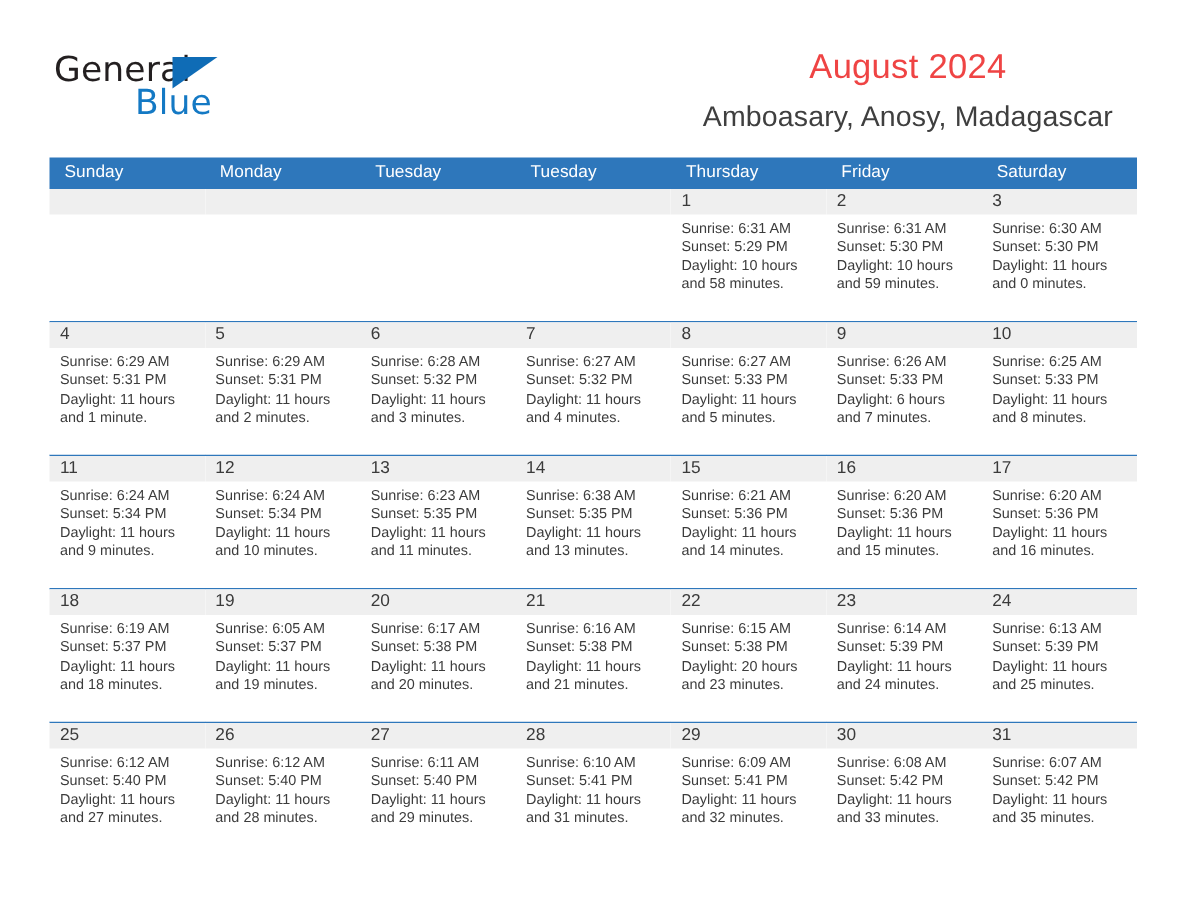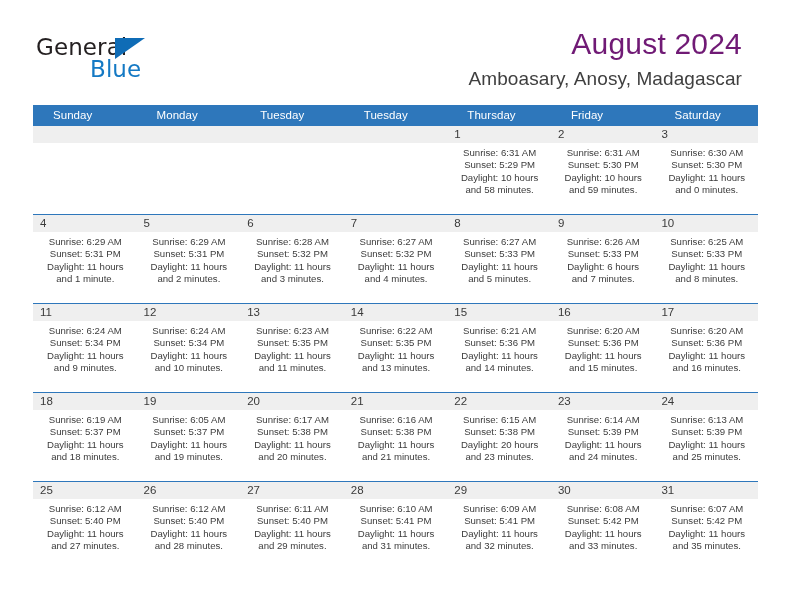--- a/index.html
+++ b/index.html
@@ -68,26 +68,27 @@
     font-weight: 400;
   }
 
   .title-block {
     position: absolute;
     right: 0;
     top: 0;
     text-align: right;
   }
   .cal-title {
-    font-size: 30px;
+    font-size: 23px;
     font-weight: 400;
-    color: #701a75;
+    color: #ef4444;
     line-height: 36px;
     font-family: "Liberation Sans", sans-serif;
     letter-spacing: .2px;
+    text-align: center;
   }
   .cal-subtitle {
     margin-top: 8px;
     font-size: 19px;
     font-weight: 400;
     color: #3f3f3f;
     line-height: 18px;
     letter-spacing: .1px;
   }
 
@@ -102,21 +103,21 @@
   .weekdays {
     display: flex;
     background: #2e77bb;
     height: 21px;
   }
   .weekday {
     flex: 1 1 0;
     color: #ffffff;
     font-size: 11.5px;
     line-height: 21px;
-    padding-left: 20px;
+    padding-left: 10px;
     box-sizing: border-box;
     letter-spacing: .05px;
   }
 
   .week {
     display: flex;
     border-top: 1.6px solid #2e77bb;
     background: #ffffff;
   }
   .week.first {
@@ -140,21 +141,20 @@
     color: #3a3a3a;
   }
   .daycell.empty .daynum-band {
     color: transparent;
   }
   .cell-body {
     padding: 4px 6px 0 7px;
     font-size: 9.6px;
     line-height: 12.4px;
     color: #3c3c3c;
-    text-align: center;
   }
   .cell-body div {
     white-space: nowrap;
   }
   .cell-body .wrap {
     white-space: normal;
   }
 </style>
 </head>
 <body>
@@ -304,21 +304,21 @@
             <div class="daynum-band">13</div>
             <div class="cell-body">
               <div>Sunrise: 6:23 AM</div>
               <div>Sunset: 5:35 PM</div>
               <div class="wrap">Daylight: 11 hours and 11 minutes.</div>
             </div>
           </div>
           <div class="daycell">
             <div class="daynum-band">14</div>
             <div class="cell-body">
-              <div>Sunrise: 6:22 AM</div>
+              <div>Sunrise: 6:38 AM</div>
               <div>Sunset: 5:35 PM</div>
               <div class="wrap">Daylight: 11 hours and 13 minutes.</div>
             </div>
           </div>
           <div class="daycell">
             <div class="daynum-band">15</div>
             <div class="cell-body">
               <div>Sunrise: 6:21 AM</div>
               <div>Sunset: 5:36 PM</div>
               <div class="wrap">Daylight: 11 hours and 14 minutes.</div>

